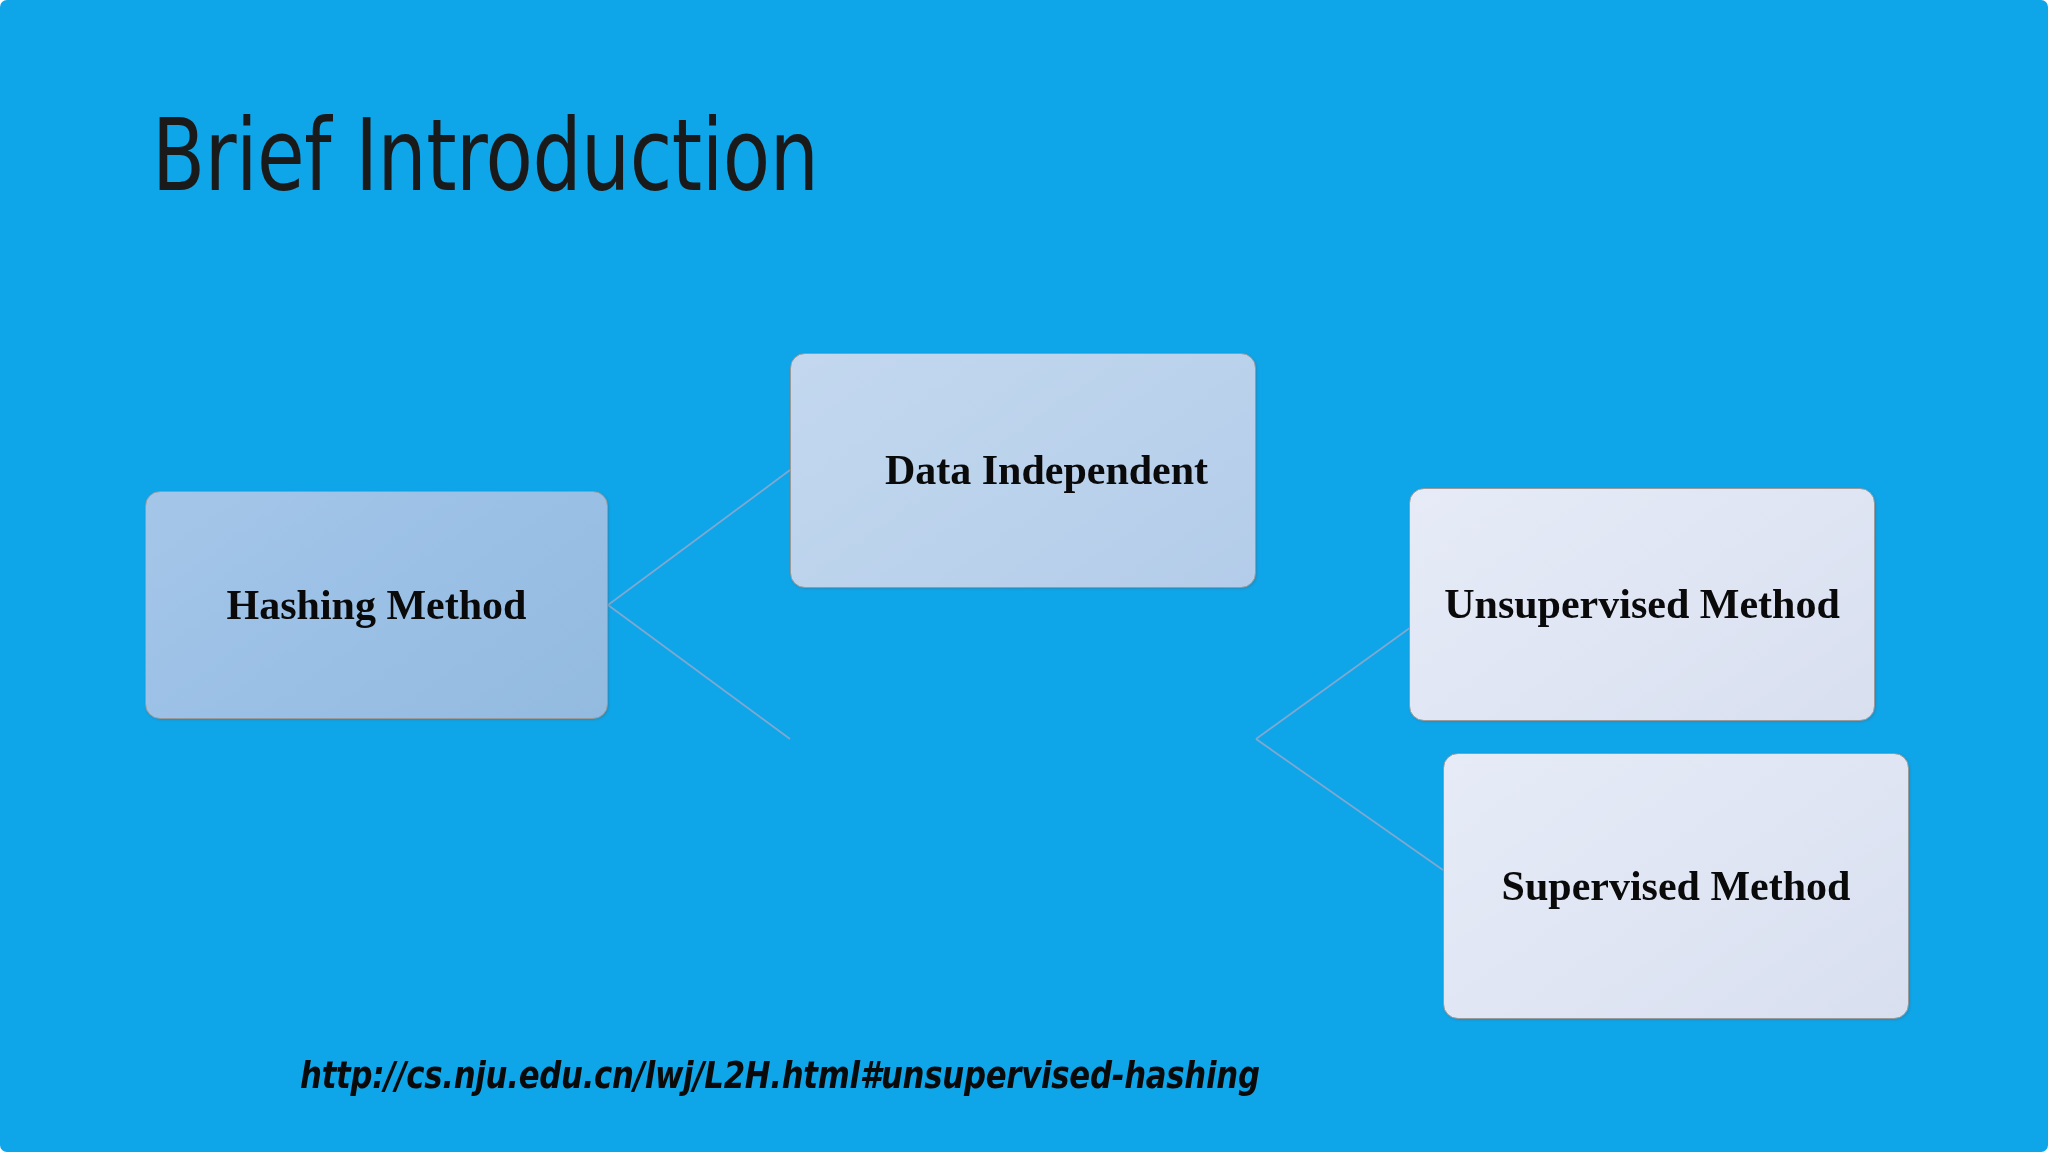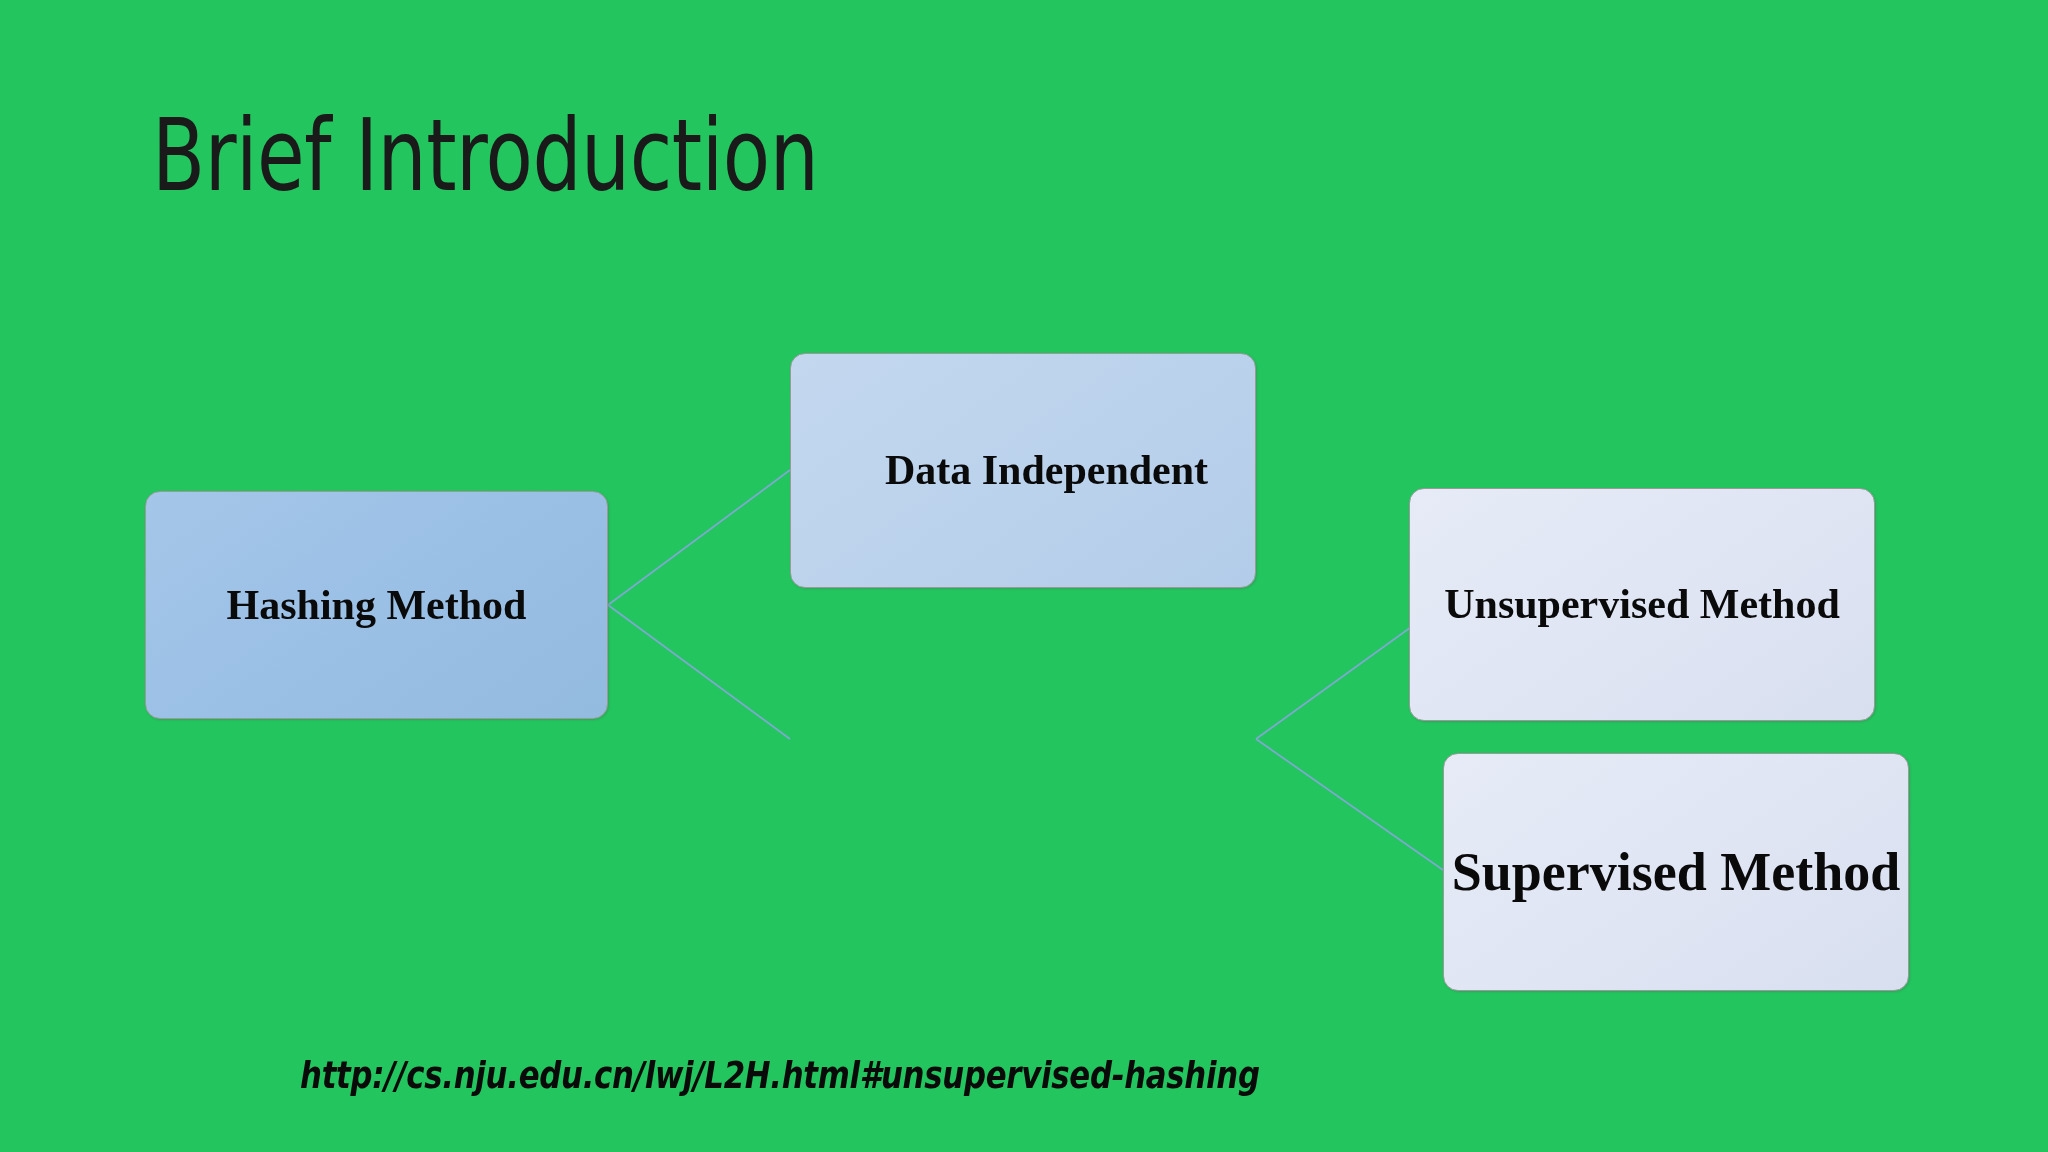--- a/index.html
+++ b/index.html
@@ -8,22 +8,23 @@
     padding: 0;
     background: #ffffff;
   }
   body {
     font-family: "Liberation Sans", sans-serif;
   }
   #slide {
     position: relative;
     width: 2048px;
     height: 1152px;
-    background: #22c55e;
+    background: #0ea5e9;
     overflow: hidden;
+    border-radius: 7px;
   }
 
   
   #slide-title {
     position: absolute;
     left: 152px;
     top: 106px;
     font-family: "DejaVu Sans Condensed", "Liberation Sans Narrow", "Liberation Sans", sans-serif;
     font-size: 100px;
     font-weight: 300;
@@ -96,23 +97,23 @@
     width: 466px;
     height: 233px;
     background: linear-gradient(145deg, #e6ebf7 0%, #dfe5f3 55%, #d8dfef 100%);
     font-size: 42px;
   }
 
   #node-supervised-method {
     left: 1443px;
     top: 753px;
     width: 466px;
-    height: 238px;
+    height: 266px;
     background: linear-gradient(145deg, #e6ebf7 0%, #dfe5f3 55%, #d8dfef 100%);
-    font-size: 54px;
+    font-size: 42px;
     text-align: right;
   }
 
   .node-label {
     display: block;
     line-height: 1.05;
     white-space: nowrap;
   }
 
   

